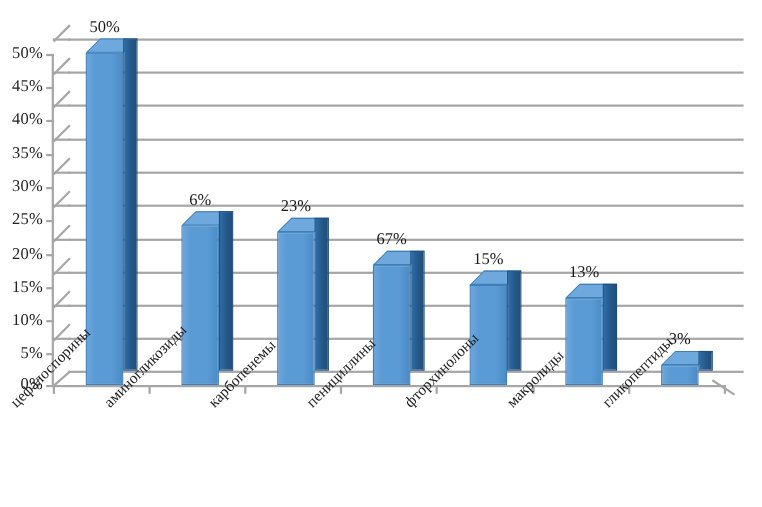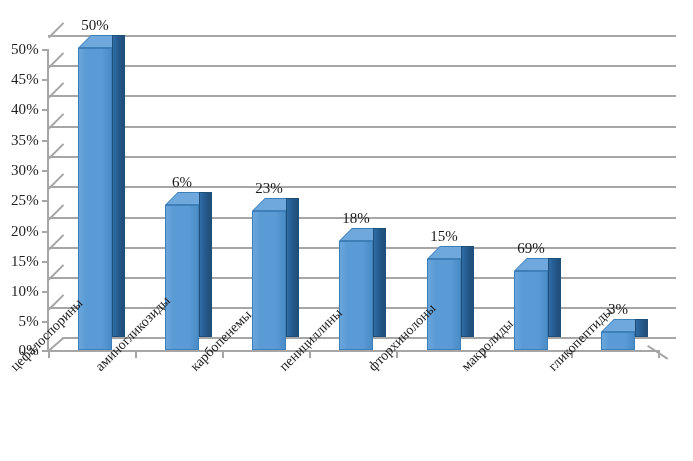--- a/index.html
+++ b/index.html
@@ -280,35 +280,35 @@
     <div class="bar-top" style="top:-13px"></div>
     <div class="bar-side" style="height:139px"></div>
     <div class="bar-front" style="height:139px"></div>
     <div class="bar-label" style="top:-30px">23%</div>
   </div>
 
   <div class="bar" style="left:339px;width:34px;height:109px">
     <div class="bar-top" style="top:-13px"></div>
     <div class="bar-side" style="height:109px"></div>
     <div class="bar-front" style="height:109px"></div>
-    <div class="bar-label" style="top:-30px">18%</div>
+    <div class="bar-label" style="top:-30px">67%</div>
   </div>
 
   <div class="bar" style="left:427px;width:34px;height:91px">
     <div class="bar-top" style="top:-13px"></div>
     <div class="bar-side" style="height:91px"></div>
     <div class="bar-front" style="height:91px"></div>
     <div class="bar-label" style="top:-30px">15%</div>
   </div>
 
   <div class="bar" style="left:514px;width:34px;height:79px">
     <div class="bar-top" style="top:-13px"></div>
     <div class="bar-side" style="height:79px"></div>
     <div class="bar-front" style="height:79px"></div>
-    <div class="bar-label" style="top:-30px">69%</div>
+    <div class="bar-label" style="top:-30px">13%</div>
   </div>
 
   <div class="bar" style="left:601px;width:34px;height:18px">
     <div class="bar-top" style="top:-13px"></div>
     <div class="bar-side" style="height:18px"></div>
     <div class="bar-front" style="height:18px"></div>
     <div class="bar-label" style="top:-30px">3%</div>
   </div>
 
   <div class="xcat" style="left:8px;  top:364px">цефалоспорины</div>

